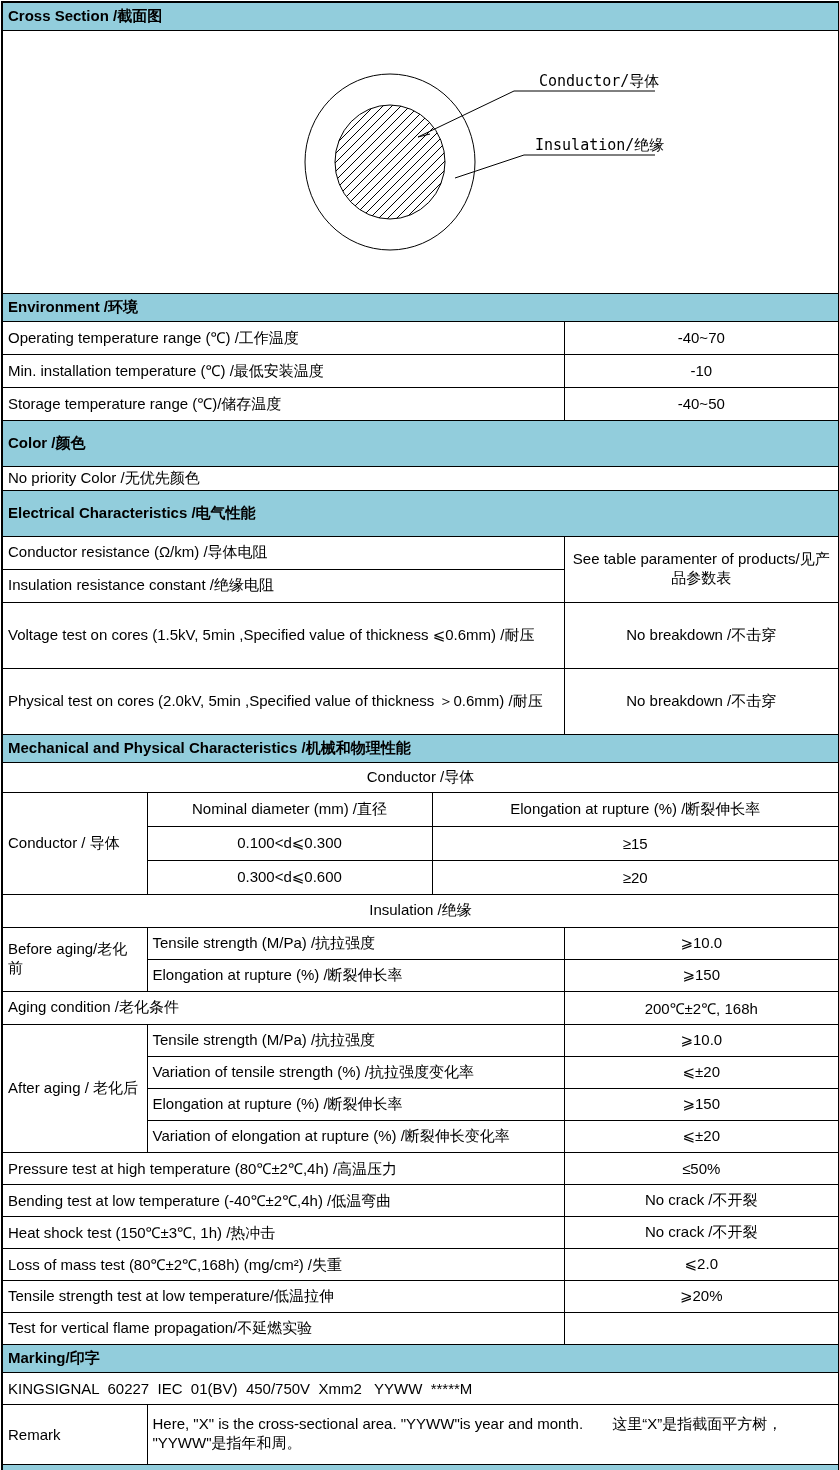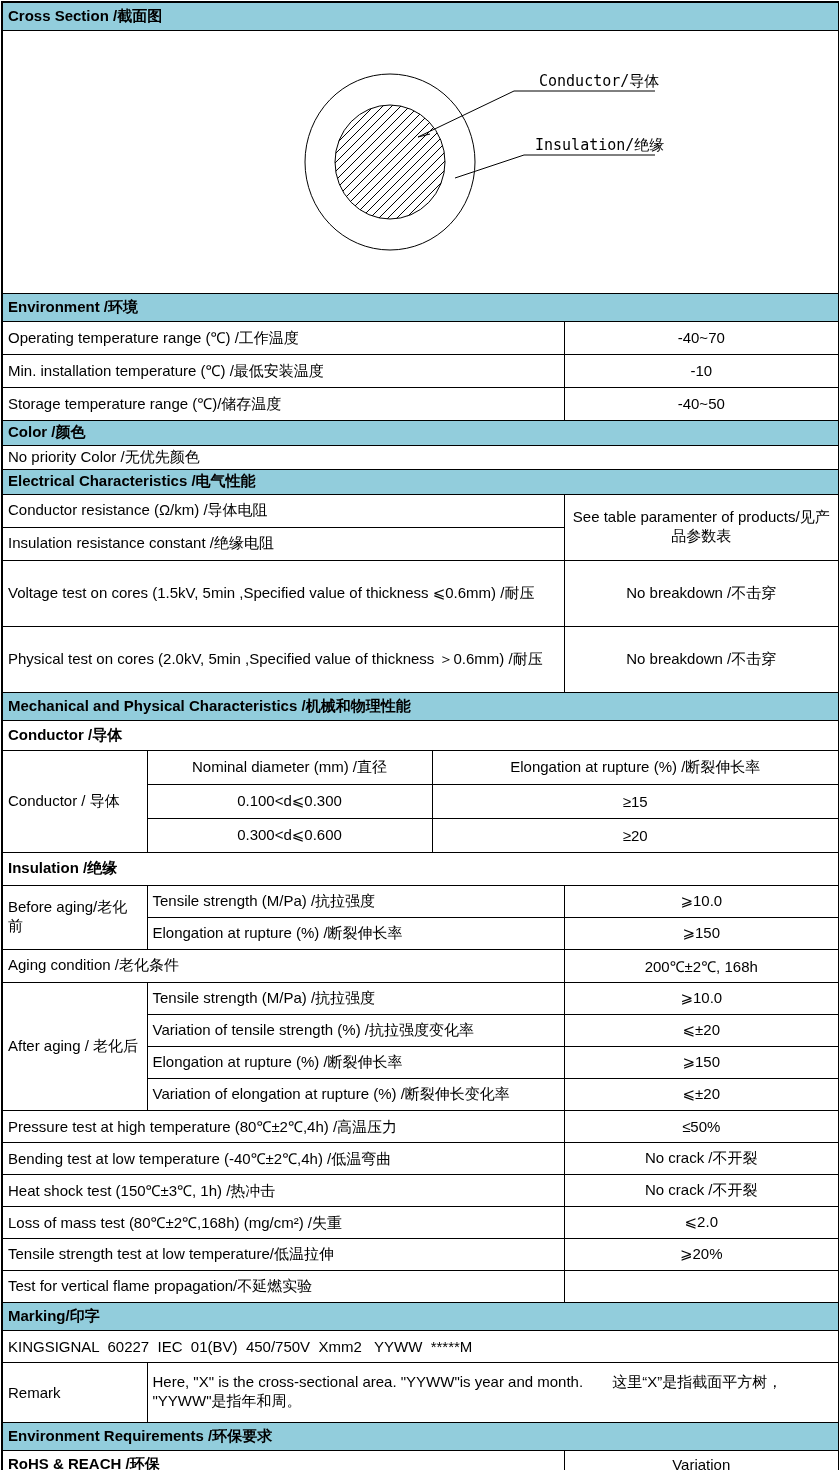--- a/index.html
+++ b/index.html
@@ -22,31 +22,31 @@
     font-size: 15px;
     padding: 2px 5px;
     vertical-align: middle;
     overflow: hidden;
   }
   td.hdr {
     background: var(--header-bg);
     font-weight: bold;
   }
   td.sub {
-    text-align: left;
-    font-weight: bold;
+    text-align: center;
+    font-weight: normal;
     margin-top: 35px;
   }
   td.val { text-align: center; }
   td.bold { font-weight: bold; }
   td.pre { white-space: pre-wrap; }
   td.diagram { padding: 16px; }
   
   .r28 { height: 28px; }
-  .r29 { height: 25px; }
+  .r29 { height: 46px; }
   .r30 { height: 30px; }
   .r31 { height: 23px; }
   .r32 { height: 32px; }
   .r33 { height: 33px; }
   .r34 { height: 34px; }
   .r64 { height: 60px; }
   .r66 { height: 66px; }
   .r232 { height: 232px; }
   svg.cross { display: block; }
   svg.cross text {

